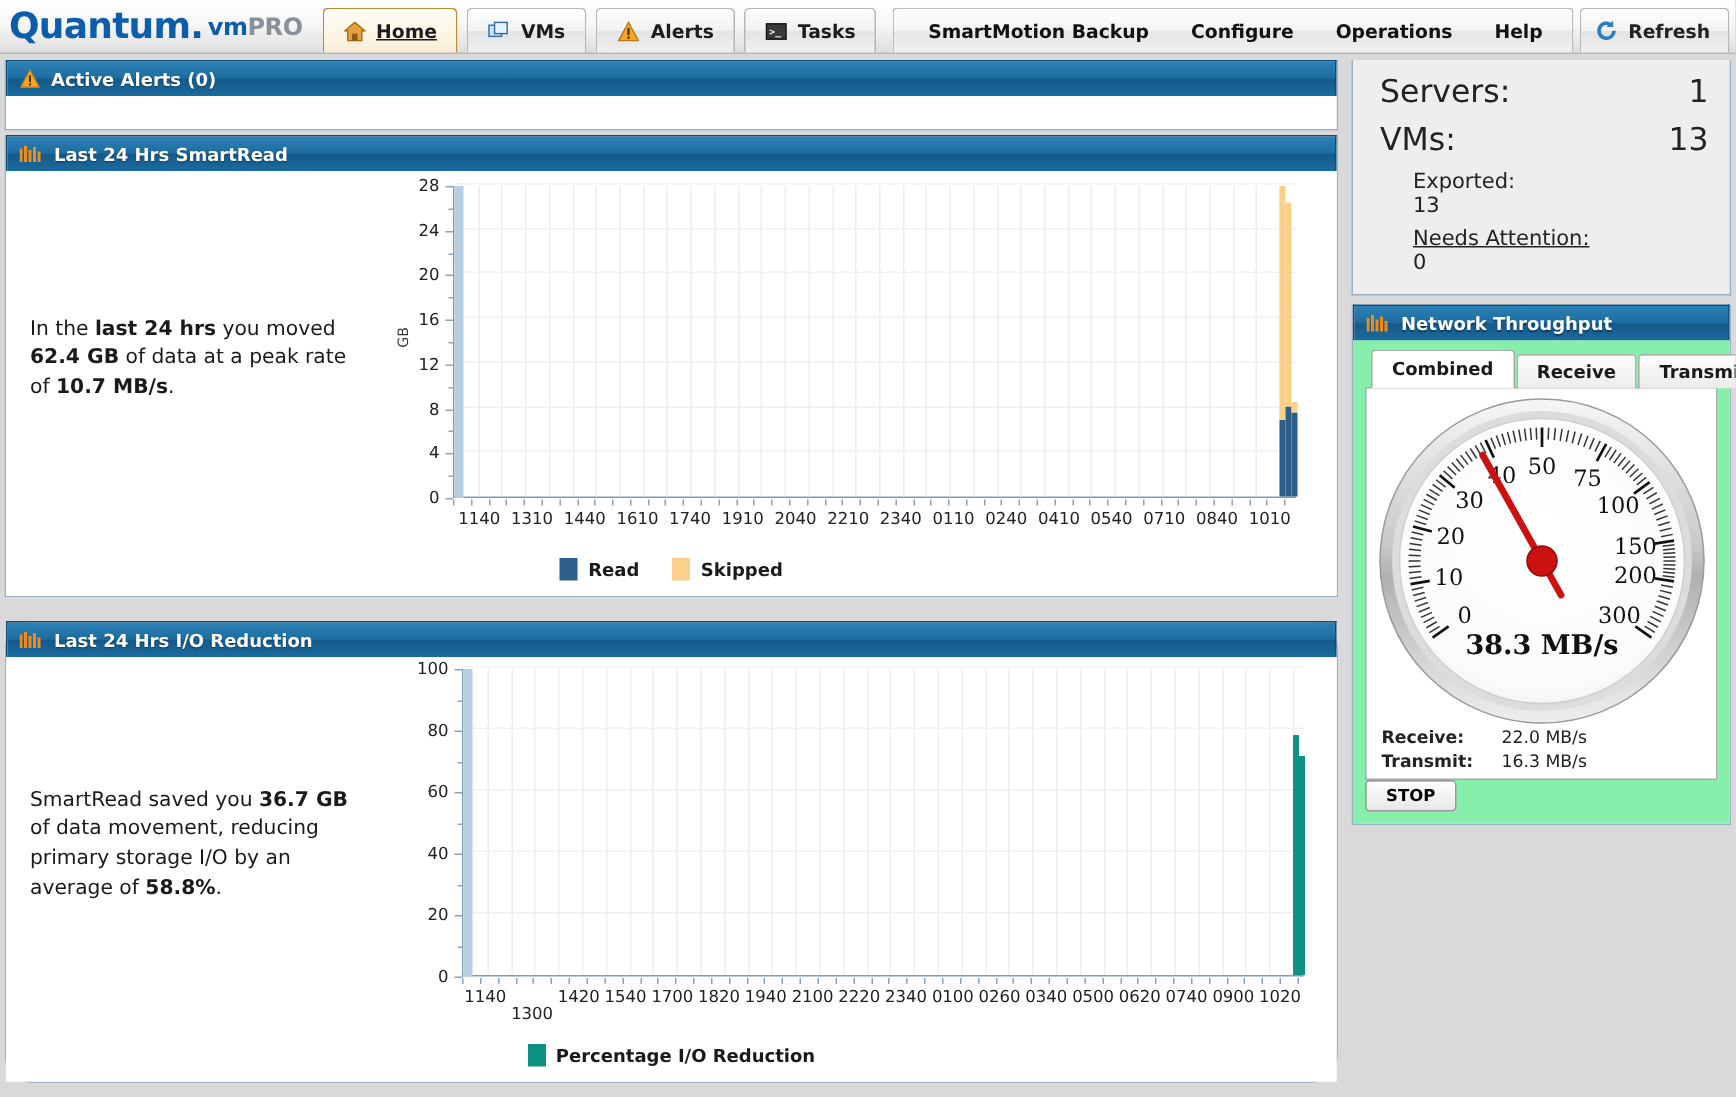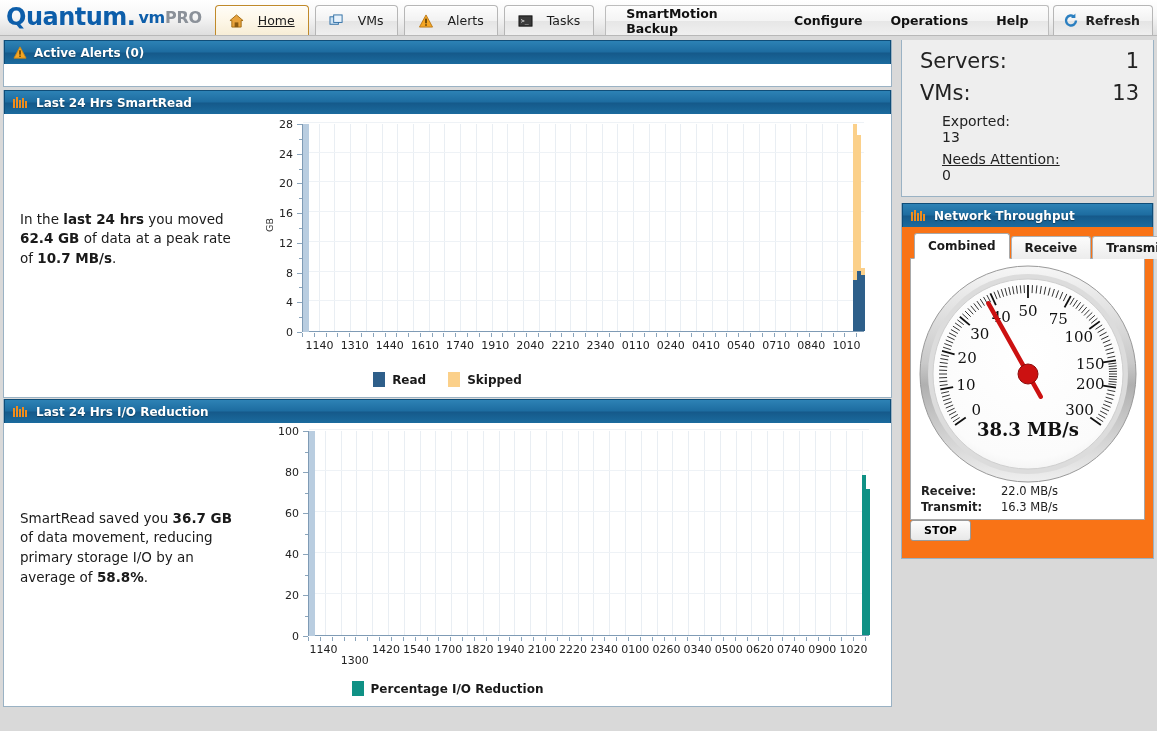--- a/index.html
+++ b/index.html
@@ -39,26 +39,26 @@
   #brand .vm {
     font-weight: bold; font-size: 16px; color:#0d5eaa;
     margin-left: 3px; letter-spacing:-0.3px;
   }
   #brand .pro { font-weight: bold; font-size: 16px; color:#8b9199; letter-spacing:-0.3px;}
 
   .navtab {
     height: 30px;
     margin: 0 3px;
     padding: 0 13px;
-    display: flex; align-items: center; gap: 14px;
+    display: flex; align-items: center; gap: 7px;
     background: linear-gradient(to bottom,#fdfdfd 0%,#f2f2f2 50%,#e4e4e4 51%,#efefef 100%);
     border: 1px solid #b6b6b6;
     border-bottom: none;
     border-radius: 4px 4px 0 0;
-    font-weight: normal;
+    font-weight: bold;
     font-size: 12.5px;
     color: #1c1c1c;
     box-shadow: inset 0 1px 0 #fff;
     cursor: pointer;
   }
   .navtab.active {
     border-color: #c08a2a;
     background: linear-gradient(to bottom,#fffdf7 0%,#fdf6e6 55%,#f7edd6 100%);
   }
   .navtab.active .navlabel { text-decoration: underline; }
@@ -167,21 +167,21 @@
   .legend-sw { width:12px; height:15px; }
 
   
   #summary-body { background:#eeeeee; padding: 6px 10px 10px 10px; }
   .sum-row { display:flex; justify-content:space-between; align-items:baseline; }
   .sum-row.major { font-size:21px; padding: 3px 4px 5px 8px; }
   .sum-row.minor { font-size:14px; padding: 3px 6px 3px 30px; flex-direction: column; }
   .sum-label.u { text-decoration: underline; cursor:pointer; }
 
   
-  #net-body { background:#f97316; padding: 6px 8px 17px 8px; }
+  #net-body { background:#86efac; padding: 6px 8px 8px 8px; }
   .tabstrip { display:flex; align-items:flex-end; height:26px; padding-left:4px; }
   .nt {
     height: 23px; padding: 0 13px; display:flex; align-items:center;
     font-size:12px; font-weight:bold; color:#1a1a1a;
     background: linear-gradient(to bottom,#fcfcfc,#ececec);
     border:1px solid #b0b0b0; border-bottom:none; border-radius:3px 3px 0 0;
     margin-right:1px; cursor:pointer;
   }
   .nt.active { height:26px; background:#fff; border-color:#a8a8a8; border-bottom:1px solid #fff; }
   .gauge-card {
@@ -457,21 +457,21 @@
             <span>Read</span>
           </div>
           <div class="legend-item">
             <span class="legend-sw" style="background:#fbd08a"></span>
             <span>Skipped</span>
           </div>
         </div>
       </div>
     </div>
 
-    <div class="panel" style="margin-top:1px;">
+    <div class="panel" style="margin-top:16px;border-radius:19px;">
       <div class="panel-head">
         <span class="ico">
           <svg width="16" height="12" viewBox="0 0 16 12">
               <g fill="#f08c1b">
                 <rect x="0" y="2" width="2" height="9"></rect>
                 <rect x="3" y="0" width="2" height="11"></rect>
                 <rect x="6" y="3" width="2" height="8"></rect>
                 <rect x="9" y="1" width="2" height="10"></rect>
                 <rect x="12" y="4" width="2" height="7"></rect>
               </g>

